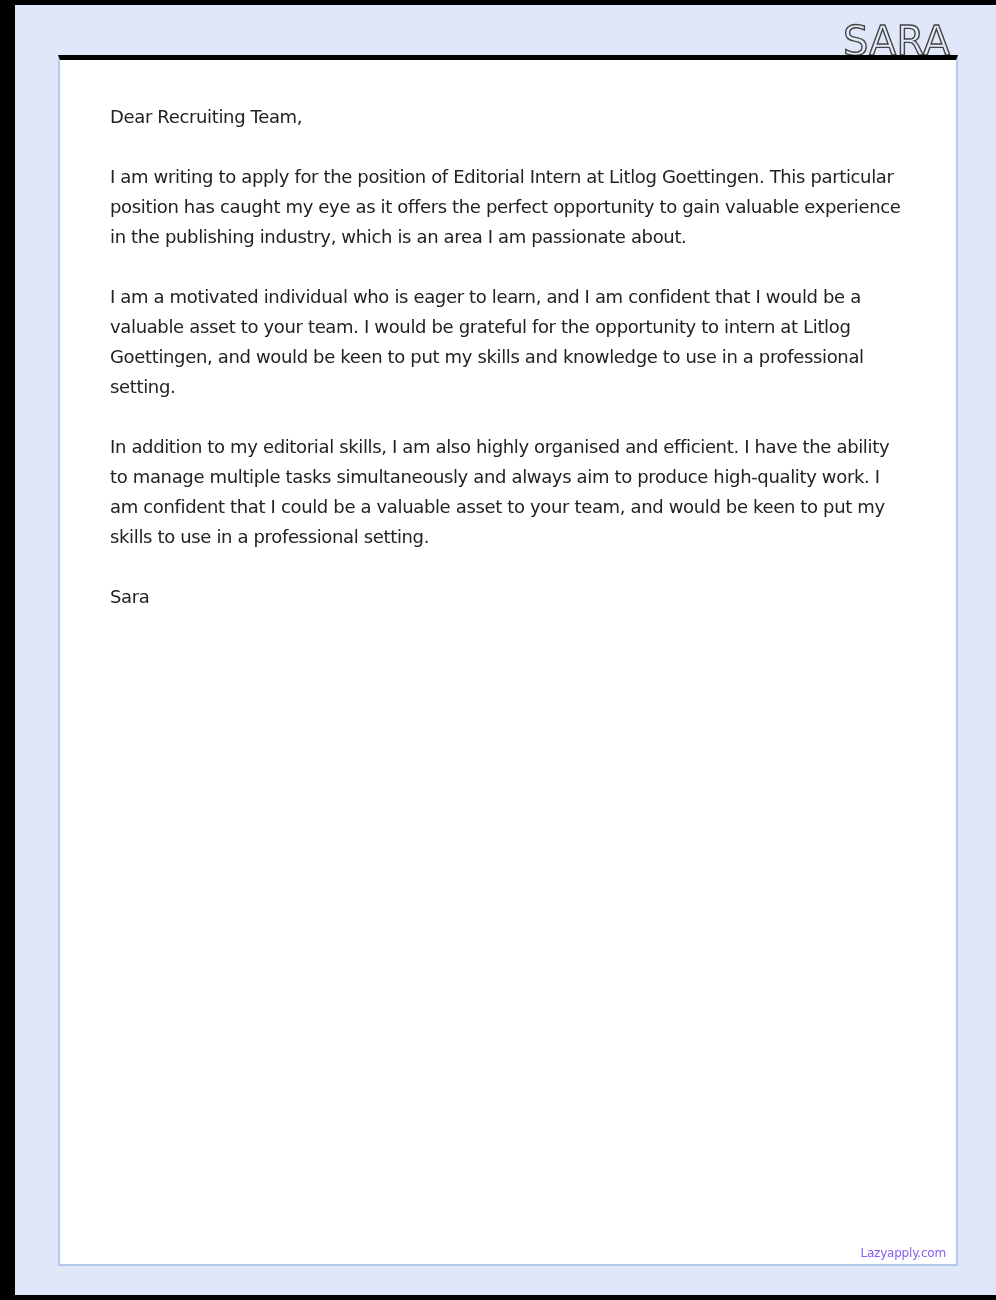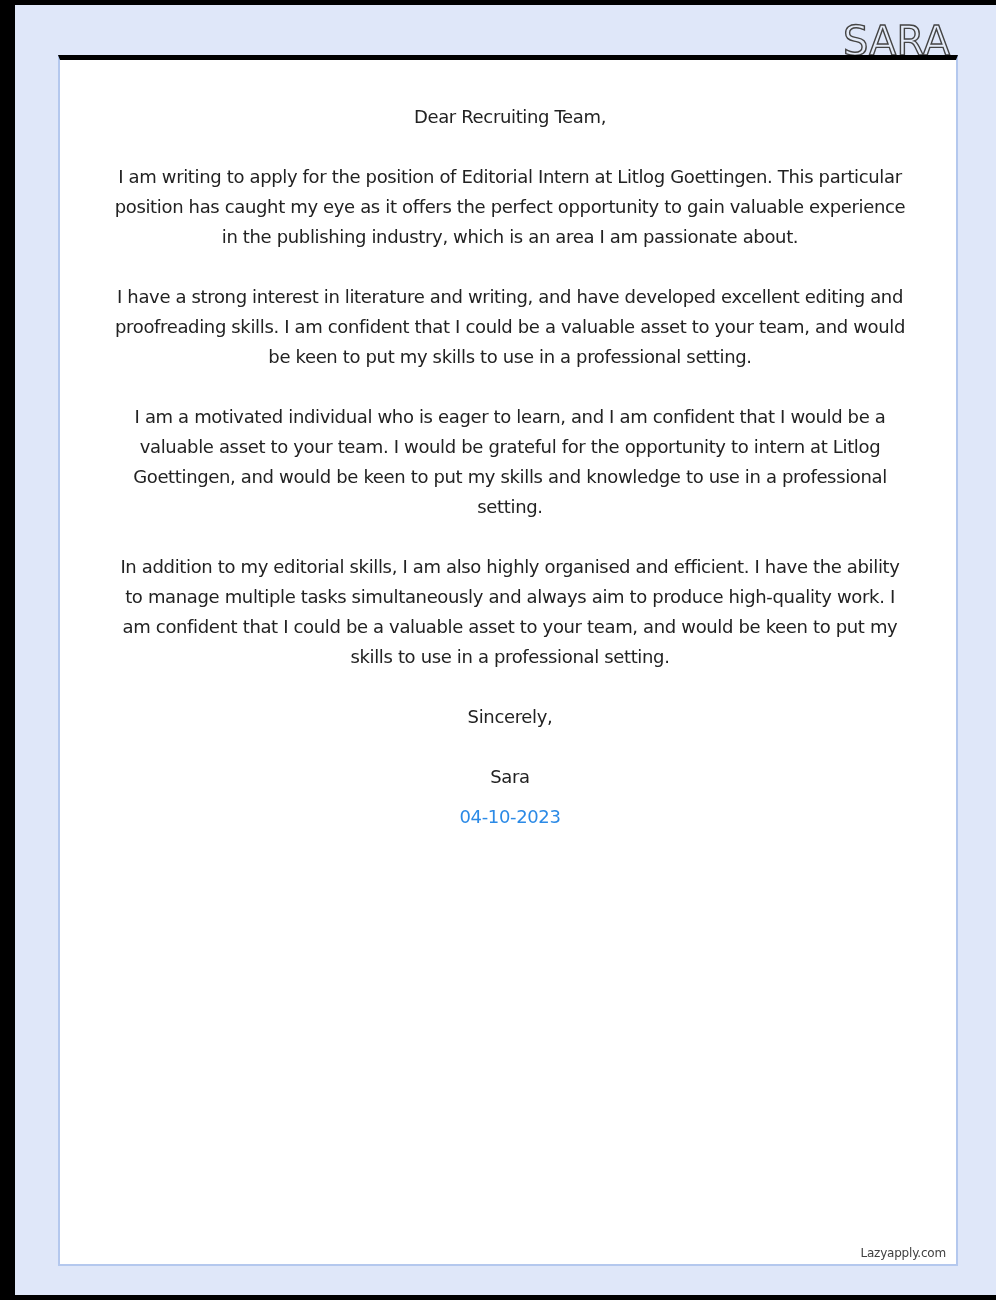--- a/index.html
+++ b/index.html
@@ -39,46 +39,42 @@
     }
     .letter {
       position: absolute;
       left: 50px; top: 42px;
       width: 800px;
       font-size: 18px;
       line-height: 30px;
       color: #222;
       font-family: "DejaVu Sans", sans-serif;
       letter-spacing: -0.35px;
-      text-align: center;
     }
     .letter p { margin: 0 0 30px 0; }
     .letter p.sig { margin-bottom: 10px; }
     .date { color: #2b8ae6; }
     .footer {
       position: absolute;
       right: 10px; bottom: 4px;
       font-size: 12px;
-      color: #404040;
+      color: #8b5cf6;
       font-family: "DejaVu Sans", sans-serif;
       letter-spacing: -0.2px;
     }
   </style>
 </head>
 <body>
 
 <div class="frame">
   <div class="brand">SARA</div>
 
   <div class="card">
     <div class="letter">
       <p>Dear Recruiting Team,</p>
       <p>I am writing to apply for the position of Editorial Intern at Litlog Goettingen. This particular position has caught my eye as it offers the perfect opportunity to gain valuable experience in the publishing industry, which is an area I am passionate about.</p>
-      <p>I have a strong interest in literature and writing, and have developed excellent editing and proofreading skills. I am confident that I could be a valuable asset to your team, and would be keen to put my skills to use in a professional setting.</p>
       <p>I am a motivated individual who is eager to learn, and I am confident that I would be a valuable asset to your team. I would be grateful for the opportunity to intern at Litlog Goettingen, and would be keen to put my skills and knowledge to use in a professional setting.</p>
       <p>In addition to my editorial skills, I am also highly organised and efficient. I have the ability to manage multiple tasks simultaneously and always aim to produce high-quality work. I am confident that I could be a valuable asset to your team, and would be keen to put my skills to use in a professional setting.</p>
-      <p>Sincerely,</p>
       <p class="sig">Sara</p>
-      <p class="date">04-10-2023</p>
     </div>
     <div class="footer">Lazyapply.com</div>
   </div>
 </div>
 
 </body></html>

